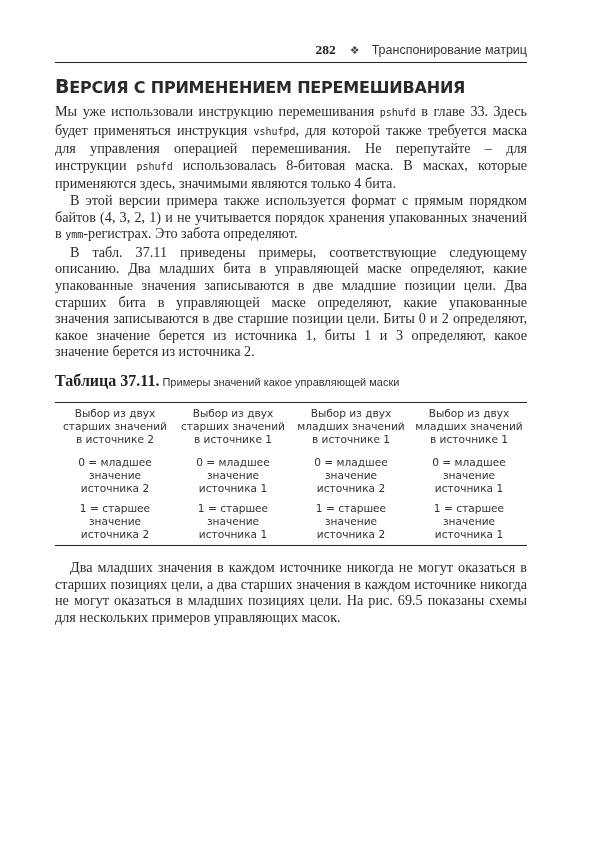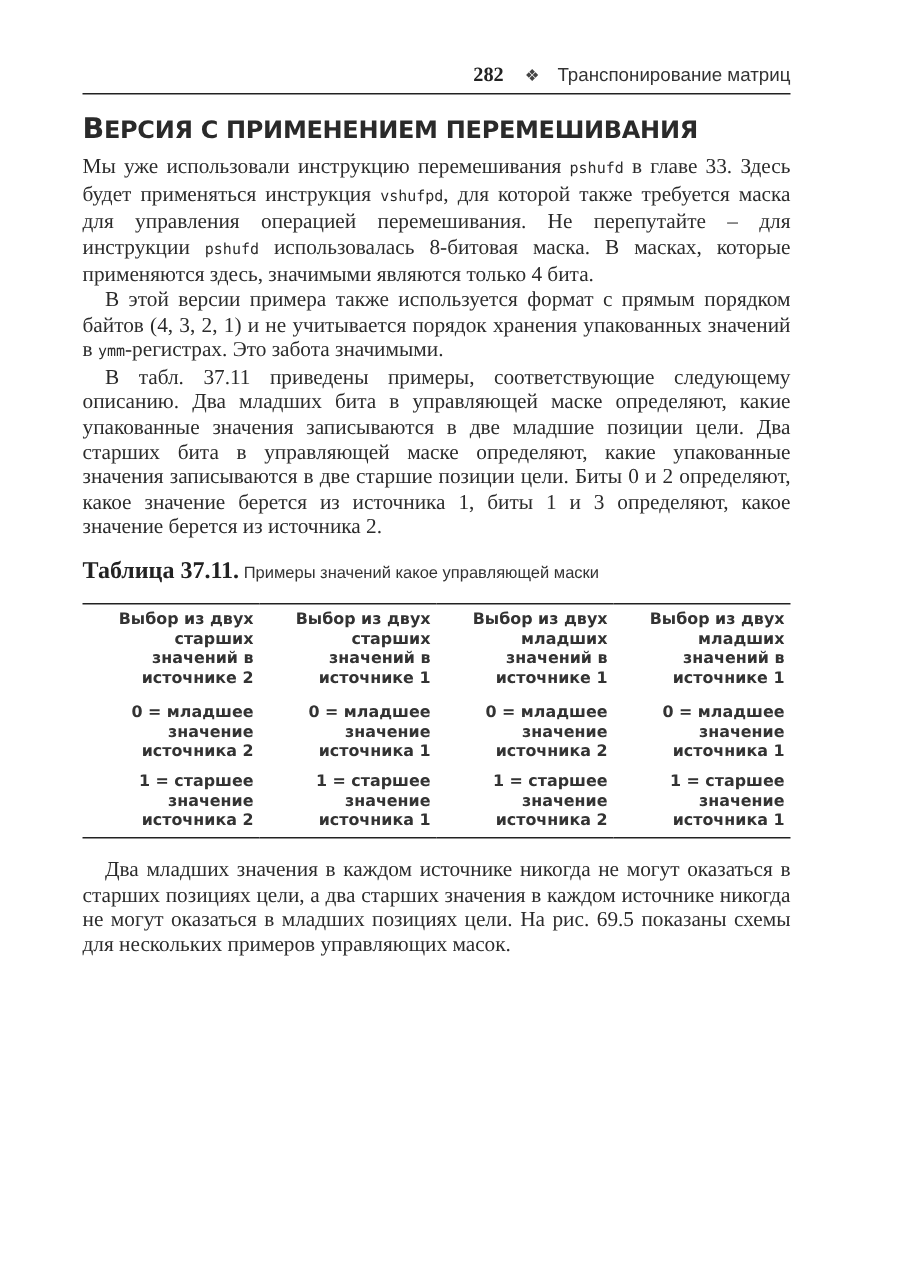--- a/index.html
+++ b/index.html
@@ -34,42 +34,42 @@
       font-size: 11px; color: #333; margin: 12px 0 12px 0;
     }
     .caption b { font-family: "Liberation Serif", "DejaVu Serif", serif; font-size: 16px; color: #222; }
     table.mask-table {
       width: 100%; border-collapse: collapse;
       font-family: "DejaVu Sans", "Liberation Sans", sans-serif;
       font-size: 10.6px; line-height: 13px; color: #333;
       border-top: 1.3px solid #222; border-bottom: 1.3px solid #222;
     }
     table.mask-table td, table.mask-table th {
-      text-align: right; vertical-align: top; font-weight: bold;
+      text-align: center; vertical-align: top; font-weight: normal;
       padding: 3px 4px 4px 6px; width: 25%;
     }
     table.mask-table thead th { padding-top: 4px; padding-bottom: 7px; }
     .after-table { margin-top: 13px; }
   </style>
 </head>
 <body>
 
 <div class="page">
 
   <div class="running-head">
     <span class="page-num">282</span>
     <span class="ornament">❖</span>
     <span>Транспонирование матриц</span>
   </div>
 
   <h2 class="section-title"><span>В</span><span class="sc" style="text-transform: uppercase;">ерсия с применением перемешивания</span></h2>
 
   <p class="body-text"><span>Мы уже использовали инструкцию перемешивания </span><span class="code">pshufd</span><span> в главе 33. Здесь будет применяться инструкция </span><span class="code">vshufpd</span><span>, для которой также требуется маска для управления операцией перемешивания. Не перепутайте – для инструкции </span><span class="code">pshufd</span><span> использовалась 8-битовая маска. В масках, которые применяются здесь, значимыми являются только 4 бита.</span></p>
 
-  <p class="body-text indent"><span>В этой версии примера также используется формат с прямым порядком байтов (4, 3, 2, 1) и не учитывается порядок хранения упакованных значений в </span><span class="code">ymm</span><span>-регистрах. Это забота значимыми.</span></p>
+  <p class="body-text indent"><span>В этой версии примера также используется формат с прямым порядком байтов (4, 3, 2, 1) и не учитывается порядок хранения упакованных значений в </span><span class="code">ymm</span><span>-регистрах. Это забота определяют.</span></p>
 
   <p class="body-text indent">В табл. 37.11 приведены примеры, соответствующие следующему описанию. Два младших бита в управляющей маске определяют, какие упакованные значения записываются в две младшие позиции цели. Два старших бита в управляющей маске определяют, какие упакованные значения записываются в две старшие позиции цели. Биты 0 и 2 определяют, какое значение берется из источника 1, биты 1 и 3 определяют, какое значение берется из источника 2.</p>
 
   <div class="caption"><b>Таблица 37.11.</b><span> Примеры значений какое управляющей маски</span></div>
 
   <table class="mask-table">
     <thead>
       <tr>
         <th>Выбор из двух старших значений в источнике 2</th>
         <th>Выбор из двух старших значений в источнике 1</th>

